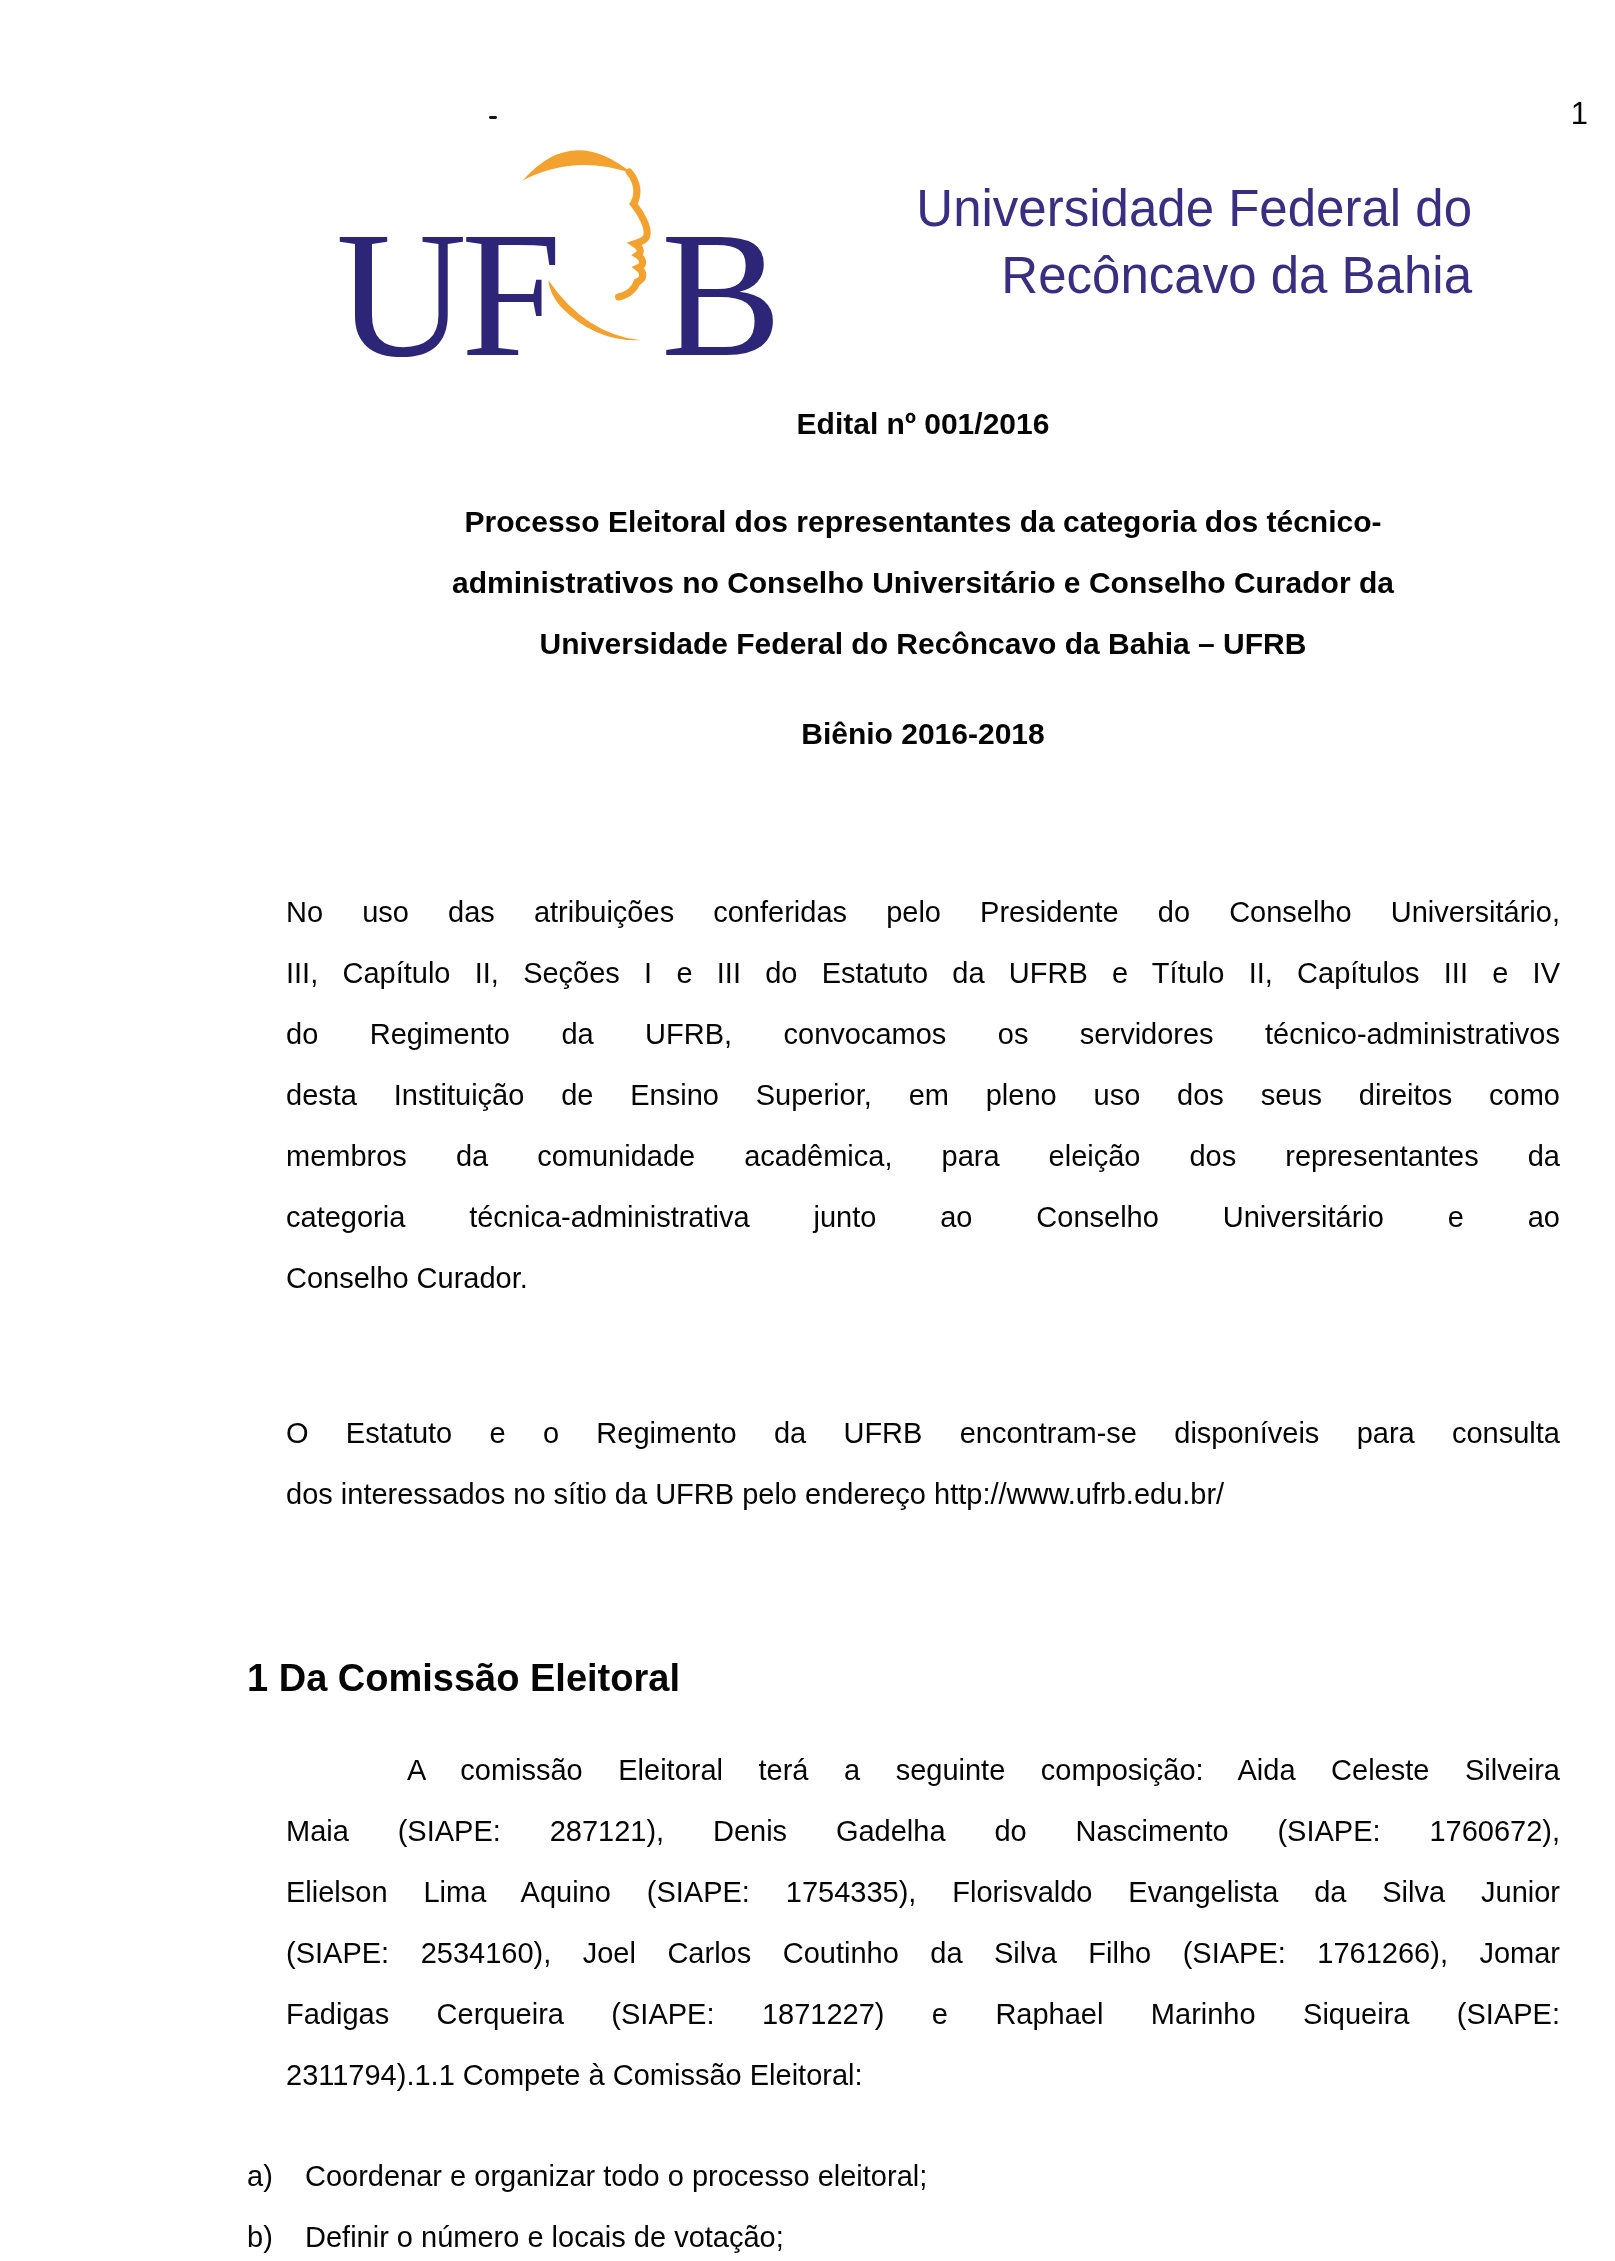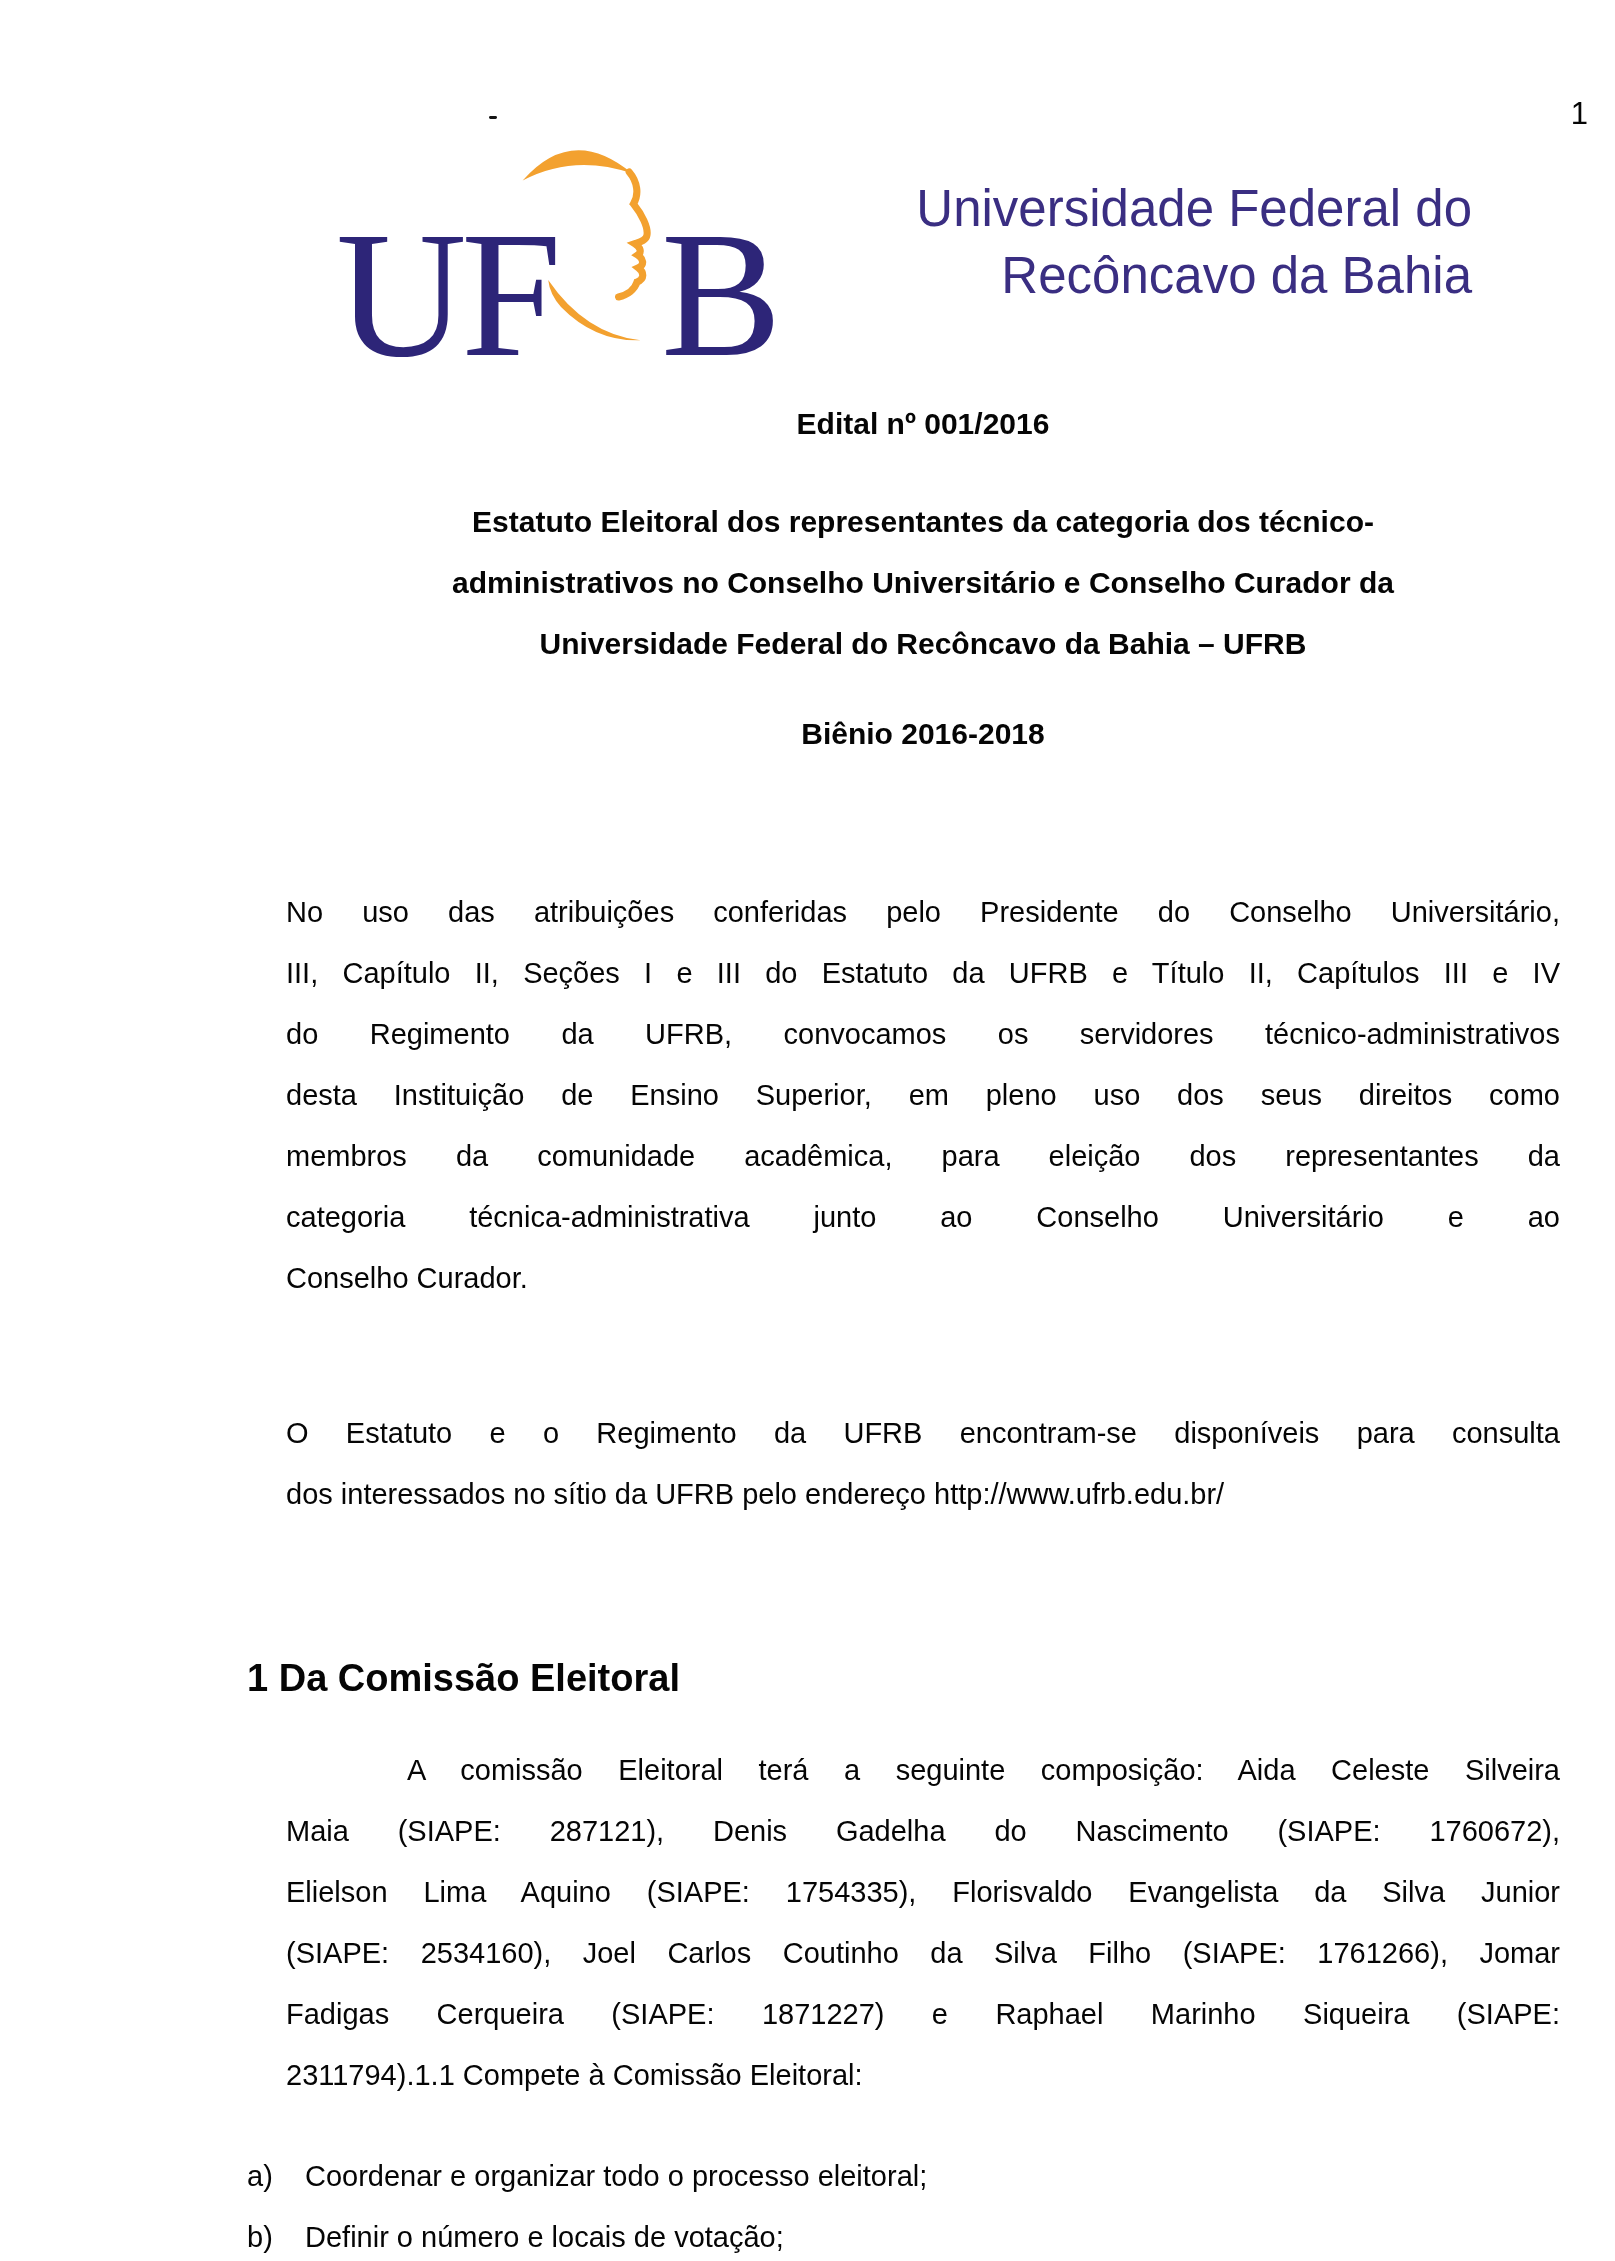--- a/index.html
+++ b/index.html
@@ -72,21 +72,21 @@
       <div>Universidade Federal do</div>
       <div>Recôncavo da Bahia</div>
     </div>
   </header>
 
   <div id="edital" class="col title centered">
     <div class="pline">Edital nº 001/2016</div>
   </div>
 
   <div id="subtitle" class="col title centered">
-    <div class="pline">Estatuto Eleitoral dos representantes da categoria dos técnico-</div>
+    <div class="pline">Processo Eleitoral dos representantes da categoria dos técnico-</div>
     <div class="pline">administrativos no Conselho Universitário e Conselho Curador da</div>
     <div class="pline">Universidade Federal do Recôncavo da Bahia – UFRB</div>
   </div>
 
   <div id="biennium" class="col title centered">
     <div class="pline">Biênio 2016-2018</div>
   </div>
 
   <div id="p1" class="col bodyp">
       <div class="pline">No uso das atribuições conferidas pelo Presidente do Conselho Universitário,</div>

